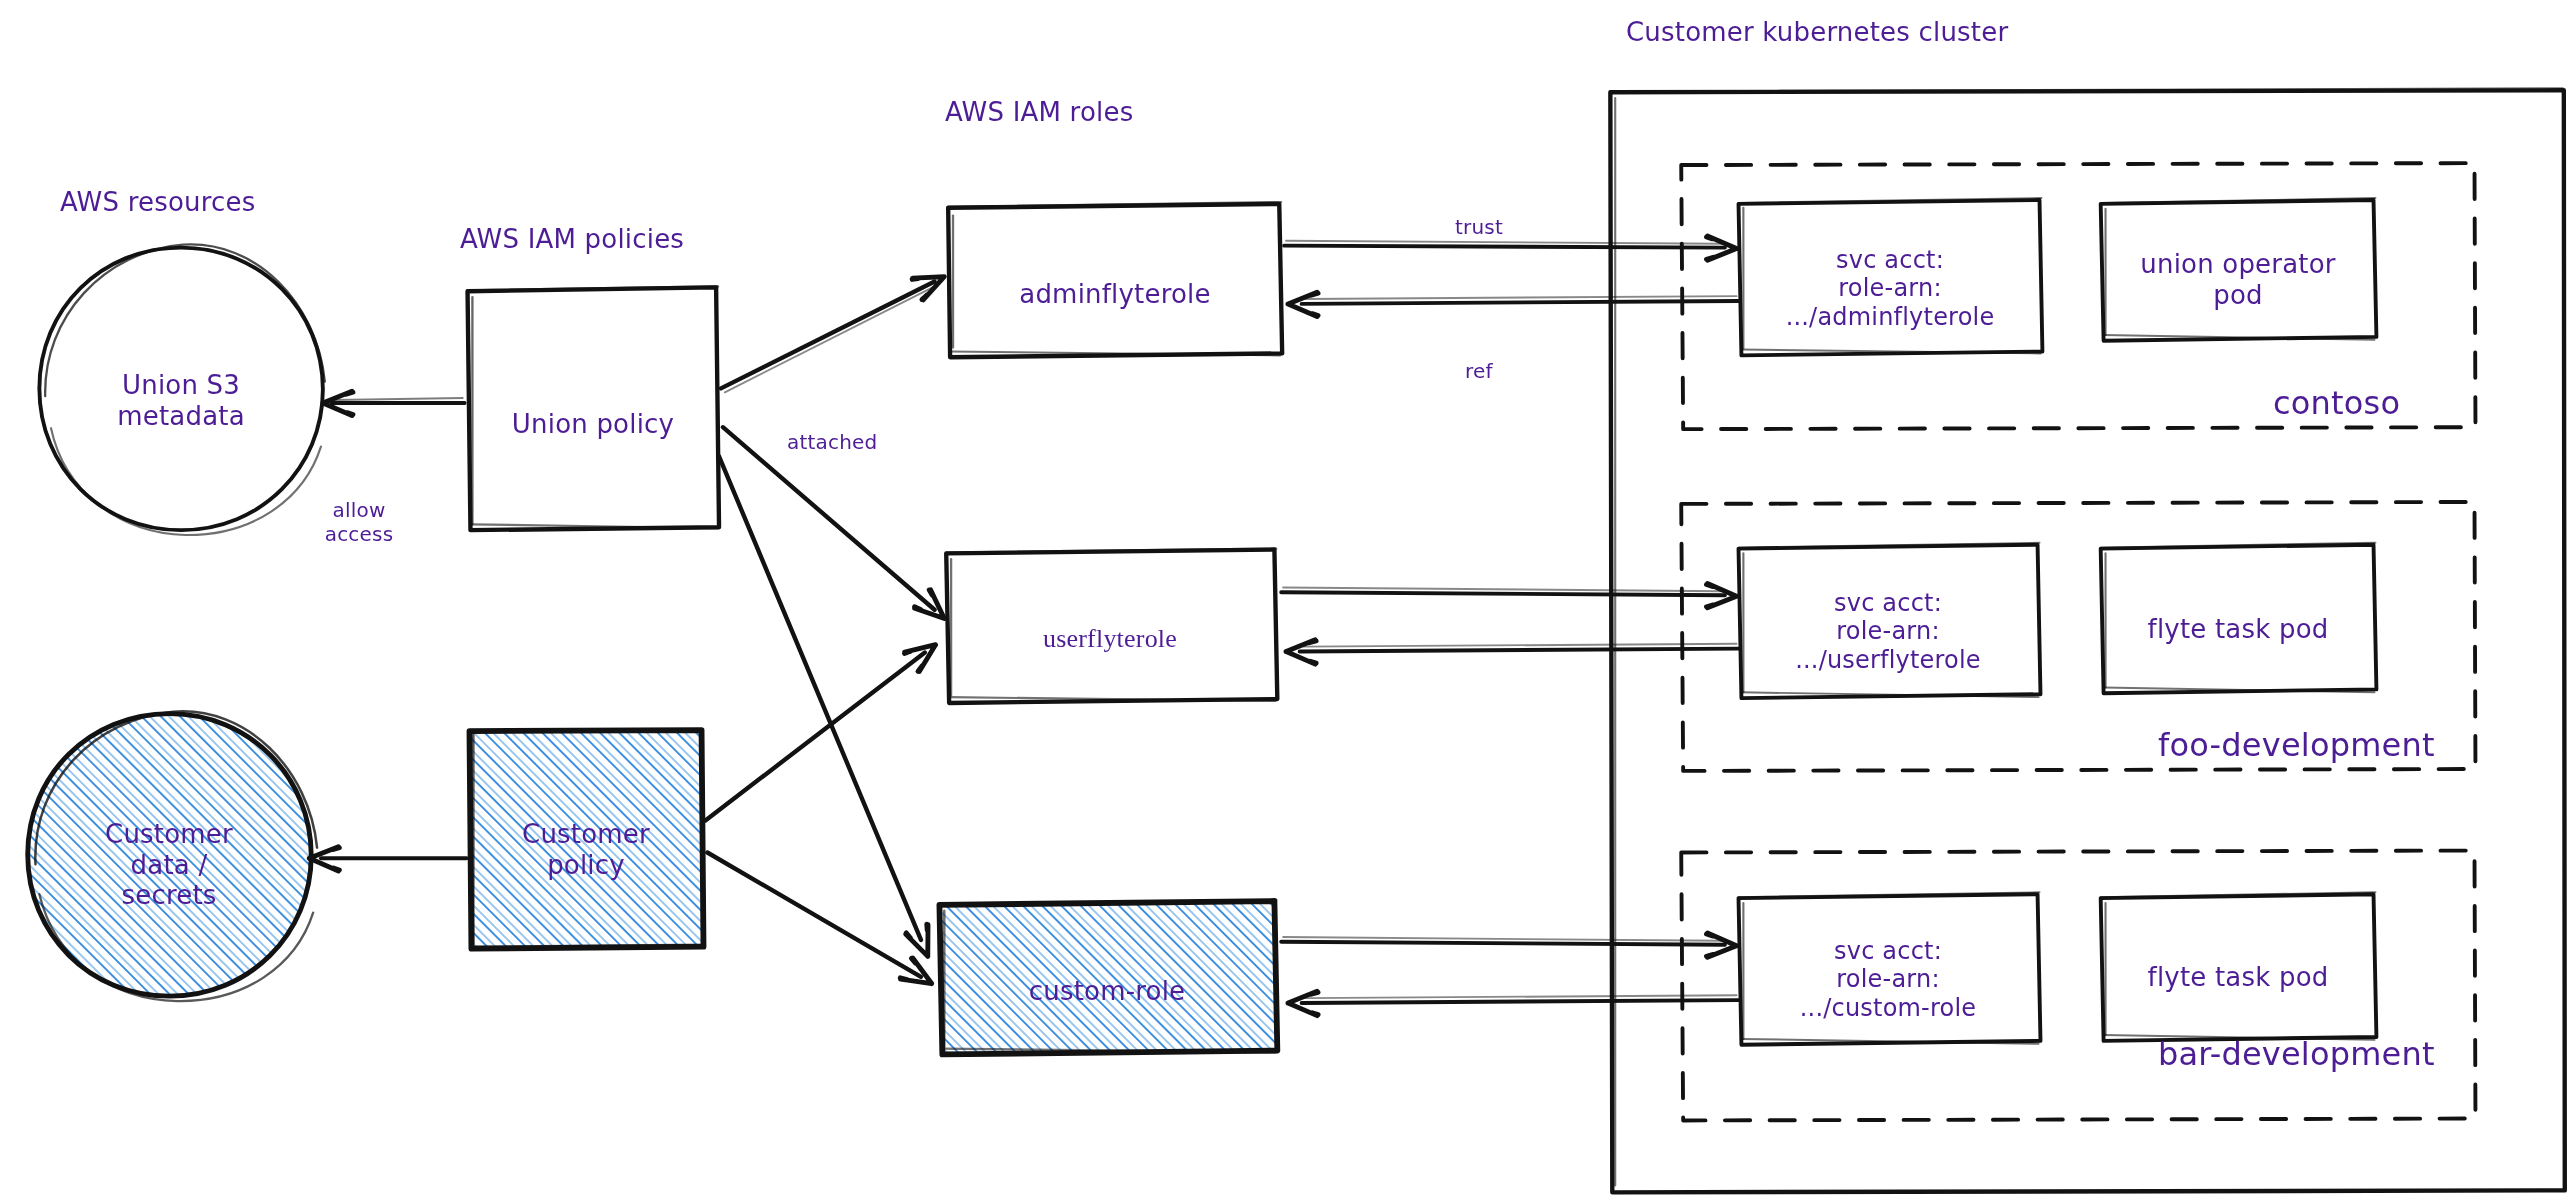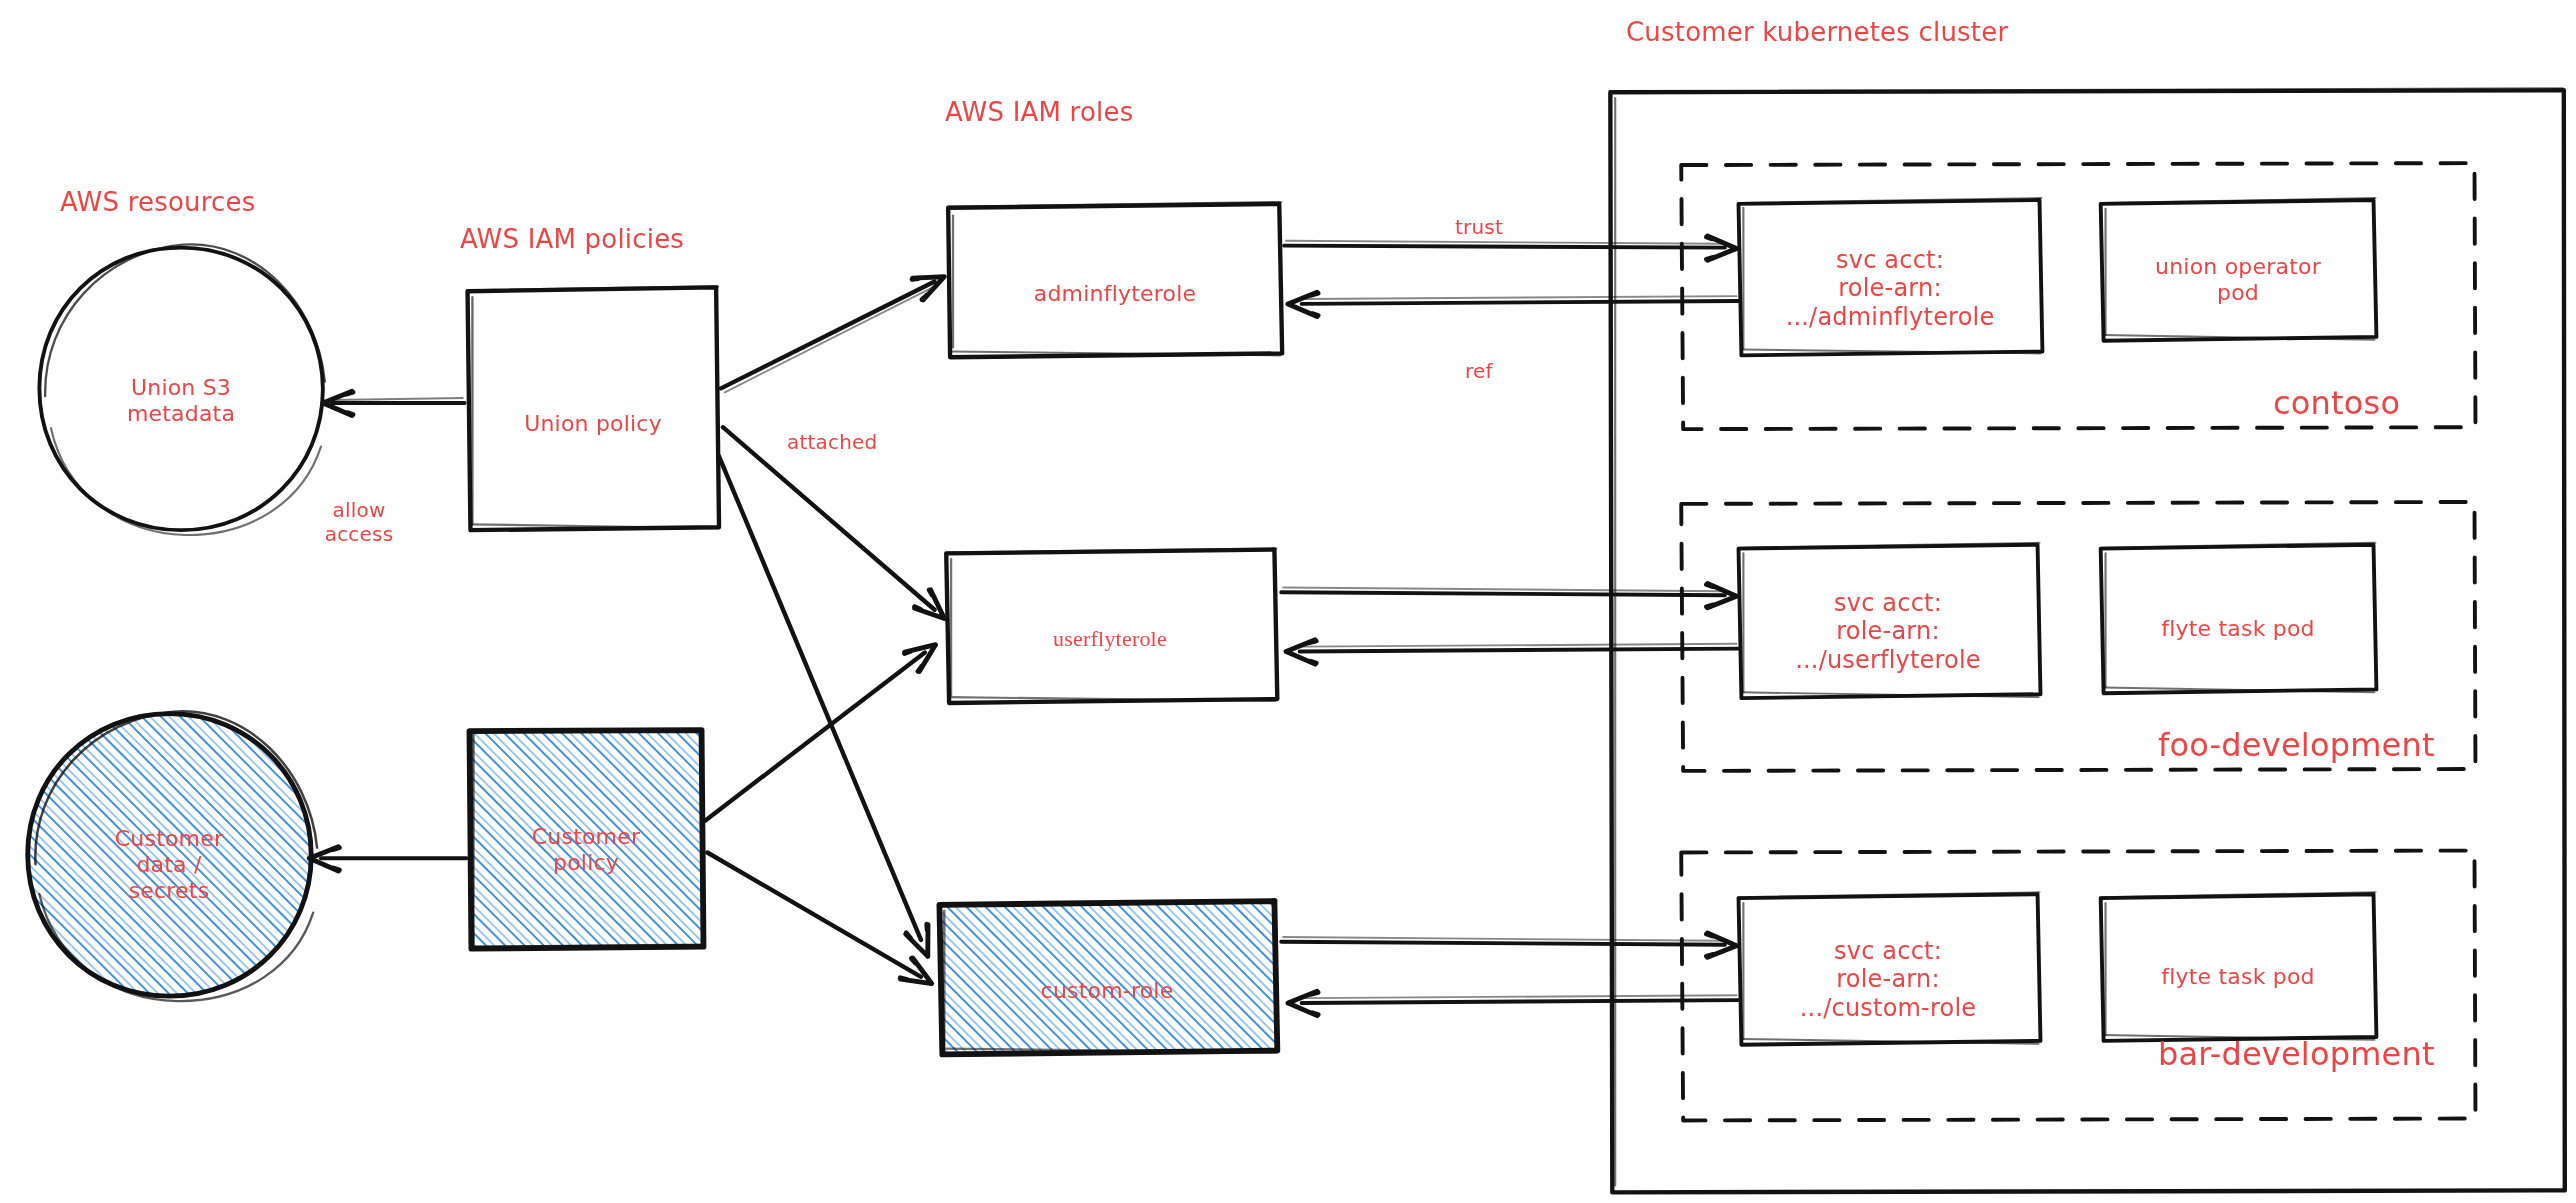--- a/index.html
+++ b/index.html
@@ -7,29 +7,29 @@
     width:2576px;height:1203px;
     font-family:"DejaVu Sans", sans-serif;
     overflow:hidden;
   }
   #stage{position:relative;width:2576px;height:1203px;background:#fff;}
   svg#canvas{position:absolute;left:0;top:0;width:2576px;height:1203px;}
 
   .lbl{
     position:absolute;
     font-family:"DejaVu Sans", sans-serif;
-    color:#ef4444;
+    color:#4c1d95;
     white-space:pre;
     line-height:1.18;
     letter-spacing:0.2px;
     pointer-events:none;
   }
   .lbl.ctr{text-align:center;transform:translate(-50%,-50%);margin-top:8px;}
   .sec-title{font-size:26px;}
-  .node-text{font-size:22px;}
+  .node-text{font-size:26px;}
   .edge-text{font-size:20px;}
   .ns-text{font-size:32px;}
   .small-node{font-size:24px;}
 </style>
 </head>
 <body>
 
 <div id="stage">
 
   <svg id="canvas" viewBox="0 0 2652 1239" xmlns="http://www.w3.org/2000/svg">

